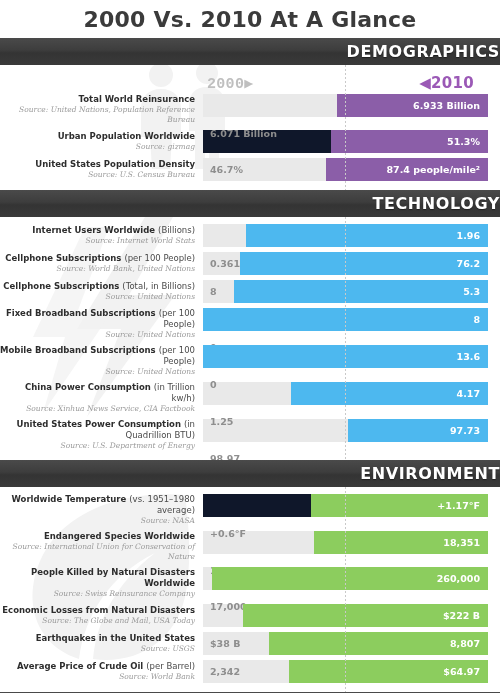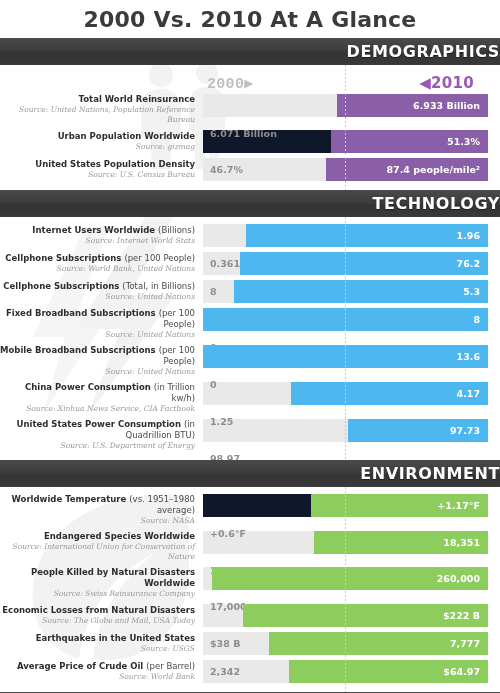--- a/index.html
+++ b/index.html
@@ -379,21 +379,21 @@
             </div>
           </div>
           <div class="row">
             <div class="row-label">
               <div class="lbl-main"><span>Earthquakes in the United States</span></div>
               <div class="lbl-src">Source: USGS</div>
             </div>
             <div class="track" style="background: rgb(233, 233, 233);">
               <div class="val-2000" style="color: rgb(142, 142, 142);">2,342</div>
               <div class="bar" style="width: 77%; background: rgb(140, 205, 94);"></div>
-              <div class="val-2010" style="color: rgb(255, 255, 255);">7,777</div>
+              <div class="val-2010" style="color: rgb(255, 255, 255);">8,807</div>
             </div>
           </div>
           <div class="row">
             <div class="row-label">
               <div class="lbl-main"><span>Average Price of Crude Oil</span> <span class="unit">(per Barrel)</span></div>
               <div class="lbl-src">Source: World Bank</div>
             </div>
             <div class="track" style="background: rgb(233, 233, 233);">
               <div class="val-2000" style="color: rgb(142, 142, 142);">$28.23</div>
               <div class="bar" style="width: 70%; background: rgb(140, 205, 94);"></div>

